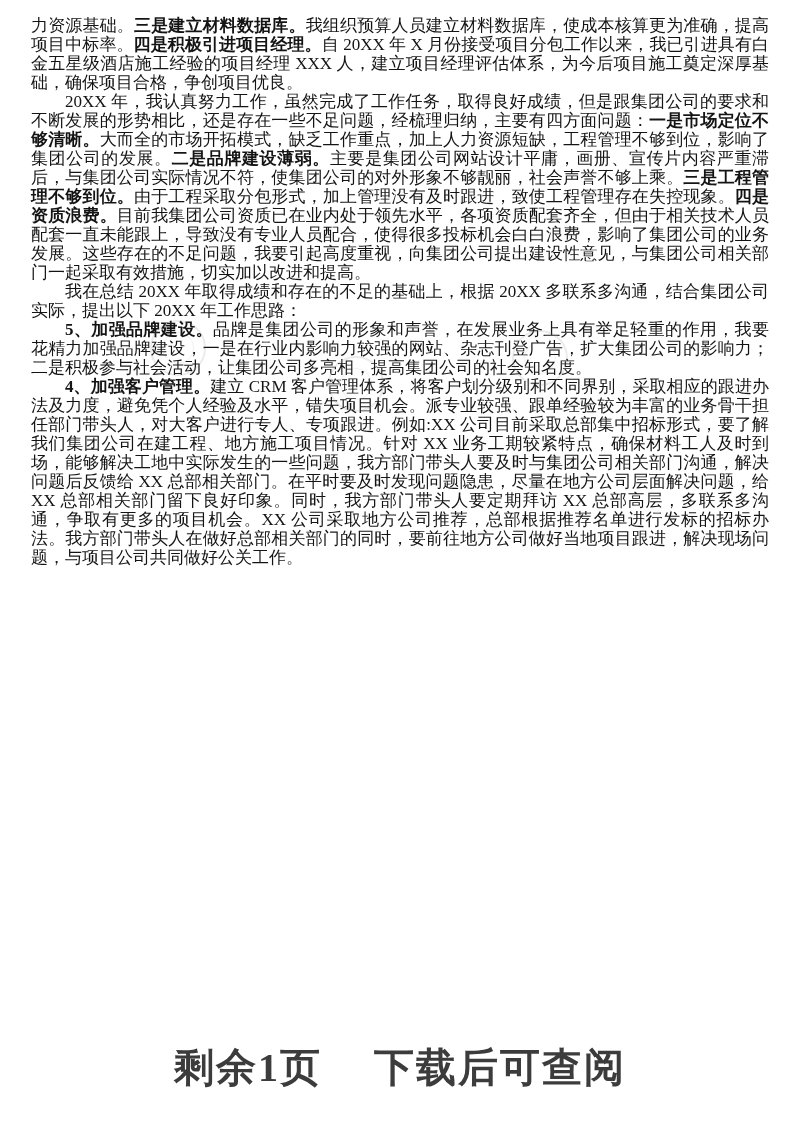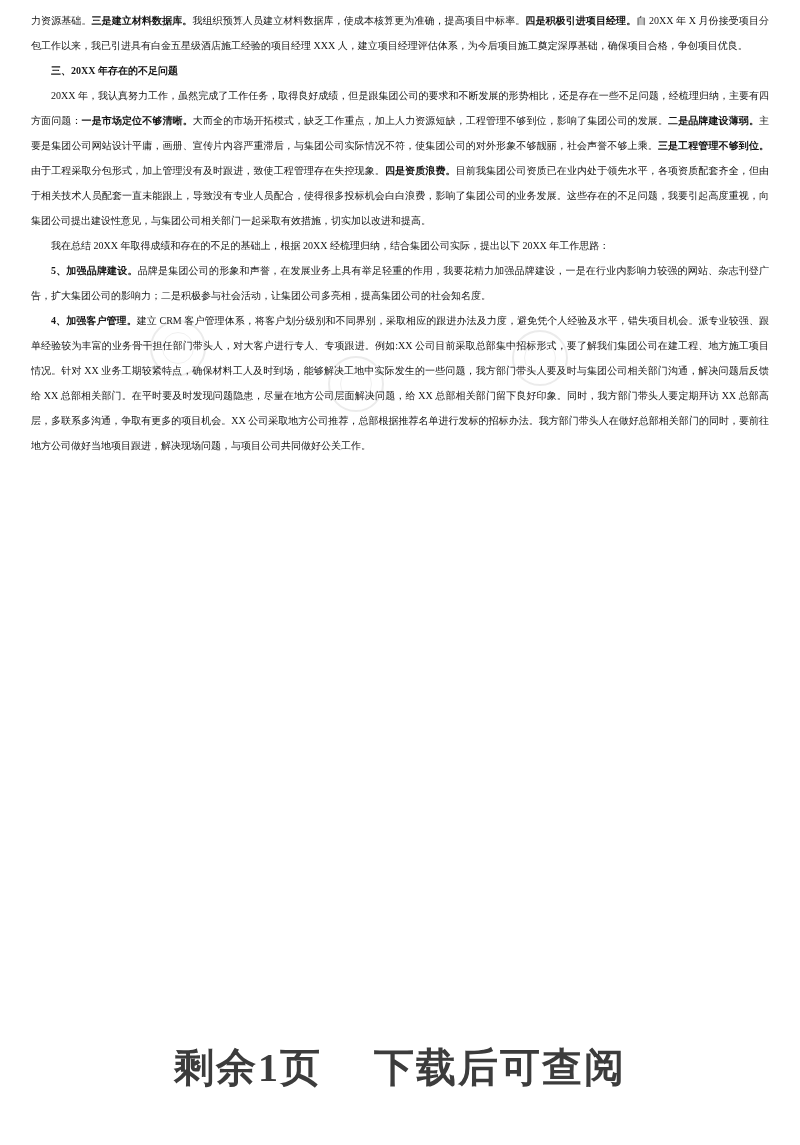--- a/index.html
+++ b/index.html
@@ -8,22 +8,22 @@
     width: 800px; height: 1145px;
     font-family: "Liberation Serif", "DejaVu Serif", serif;
     color: var(--text-color, #151515);
     position: relative; overflow: hidden;
   }
   .page {
     position: relative; width: 800px; height: 1145px;
     background: var(--page-bg, #ffffff); overflow: hidden;
   }
   .doc-body {
-    position: absolute; top: 8px; left: 31px; right: 31px;
-    font-size: 10px; line-height: 25px;
+    position: absolute; top: 16px; left: 31px; right: 31px;
+    font-size: 17px; line-height: 19px;
     text-align: justify; word-break: break-all;
   }
   .para { text-indent: 2em; }
   .para.noindent { text-indent: 0; }
   .heading { font-weight: bold; }
   .b { font-weight: bold; }
   .footer {
     position: absolute; left: 0; right: 0; top: 1040px;
     text-align: center; font-weight: bold;
     font-size: 40px; letter-spacing: 2px;
@@ -43,23 +43,22 @@
   .wm1 { left: 150px; top: 320px; }
   .wm2 { left: 512px; top: 330px; }
   .wm3 { left: 328px; top: 356px; }
 </style>
 </head>
 <body>
 
 <div class="page">
   <div class="doc-body">
       <div class="para noindent"><span>力资源基础。</span><span class="b">三是建立材料数据库。</span><span>我组织预算人员建立材料数据库，使成本核算更为准确，提高项目中标率。</span><span class="b">四是积极引进项目经理。</span><span>自 20XX 年 X 月份接受项目分包工作以来，我已引进具有白金五星级酒店施工经验的项目经理 XXX 人，建立项目经理评估体系，为今后项目施工奠定深厚基础，确保项目合格，争创项目优良。</span></div>
-      <div class="para heading"><span class="b">三、20XX 年存在的不足问题</span></div>
       <div class="para"><span>20XX 年，我认真努力工作，虽然完成了工作任务，取得良好成绩，但是跟集团公司的要求和不断发展的形势相比，还是存在一些不足问题，经梳理归纳，主要有四方面问题：</span><span class="b">一是市场定位不够清晰。</span><span>大而全的市场开拓模式，缺乏工作重点，加上人力资源短缺，工程管理不够到位，影响了集团公司的发展。</span><span class="b">二是品牌建设薄弱。</span><span>主要是集团公司网站设计平庸，画册、宣传片内容严重滞后，与集团公司实际情况不符，使集团公司的对外形象不够靓丽，社会声誉不够上乘。</span><span class="b">三是工程管理不够到位。</span><span>由于工程采取分包形式，加上管理没有及时跟进，致使工程管理存在失控现象。</span><span class="b">四是资质浪费。</span><span>目前我集团公司资质已在业内处于领先水平，各项资质配套齐全，但由于相关技术人员配套一直未能跟上，导致没有专业人员配合，使得很多投标机会白白浪费，影响了集团公司的业务发展。这些存在的不足问题，我要引起高度重视，向集团公司提出建设性意见，与集团公司相关部门一起采取有效措施，切实加以改进和提高。</span></div>
-      <div class="para"><span>我在总结 20XX 年取得成绩和存在的不足的基础上，根据 20XX 经梳理归纳，结合集团公司实际，提出以下 20XX 年工作思路：</span></div>
+      <div class="para"><span>我在总结 20XX 年取得成绩和存在的不足的基础上，根据 20XX 多联系多沟通，结合集团公司实际，提出以下 20XX 年工作思路：</span></div>
       <div class="para"><span class="b">5、加强品牌建设。</span><span>品牌是集团公司的形象和声誉，在发展业务上具有举足轻重的作用，我要花精力加强品牌建设，一是在行业内影响力较强的网站、杂志刊登广告，扩大集团公司的影响力；二是积极参与社会活动，让集团公司多亮相，提高集团公司的社会知名度。</span></div>
       <div class="para"><span class="b">4、加强客户管理。</span><span>建立 CRM 客户管理体系，将客户划分级别和不同界别，采取相应的跟进办法及力度，避免凭个人经验及水平，错失项目机会。派专业较强、跟单经验较为丰富的业务骨干担任部门带头人，对大客户进行专人、专项跟进。例如:XX 公司目前采取总部集中招标形式，要了解我们集团公司在建工程、地方施工项目情况。针对 XX 业务工期较紧特点，确保材料工人及时到场，能够解决工地中实际发生的一些问题，我方部门带头人要及时与集团公司相关部门沟通，解决问题后反馈给 XX 总部相关部门。在平时要及时发现问题隐患，尽量在地方公司层面解决问题，给 XX 总部相关部门留下良好印象。同时，我方部门带头人要定期拜访 XX 总部高层，多联系多沟通，争取有更多的项目机会。XX 公司采取地方公司推荐，总部根据推荐名单进行发标的招标办法。我方部门带头人在做好总部相关部门的同时，要前往地方公司做好当地项目跟进，解决现场问题，与项目公司共同做好公关工作。</span></div>
     </div>
 
   <span class="wm wm1"></span>
   <span class="wm wm2"></span>
   <span class="wm wm3"></span>
 
   <div class="footer">
     <span>剩余1页</span><span class="gap"></span><span>下载后可查阅</span>

